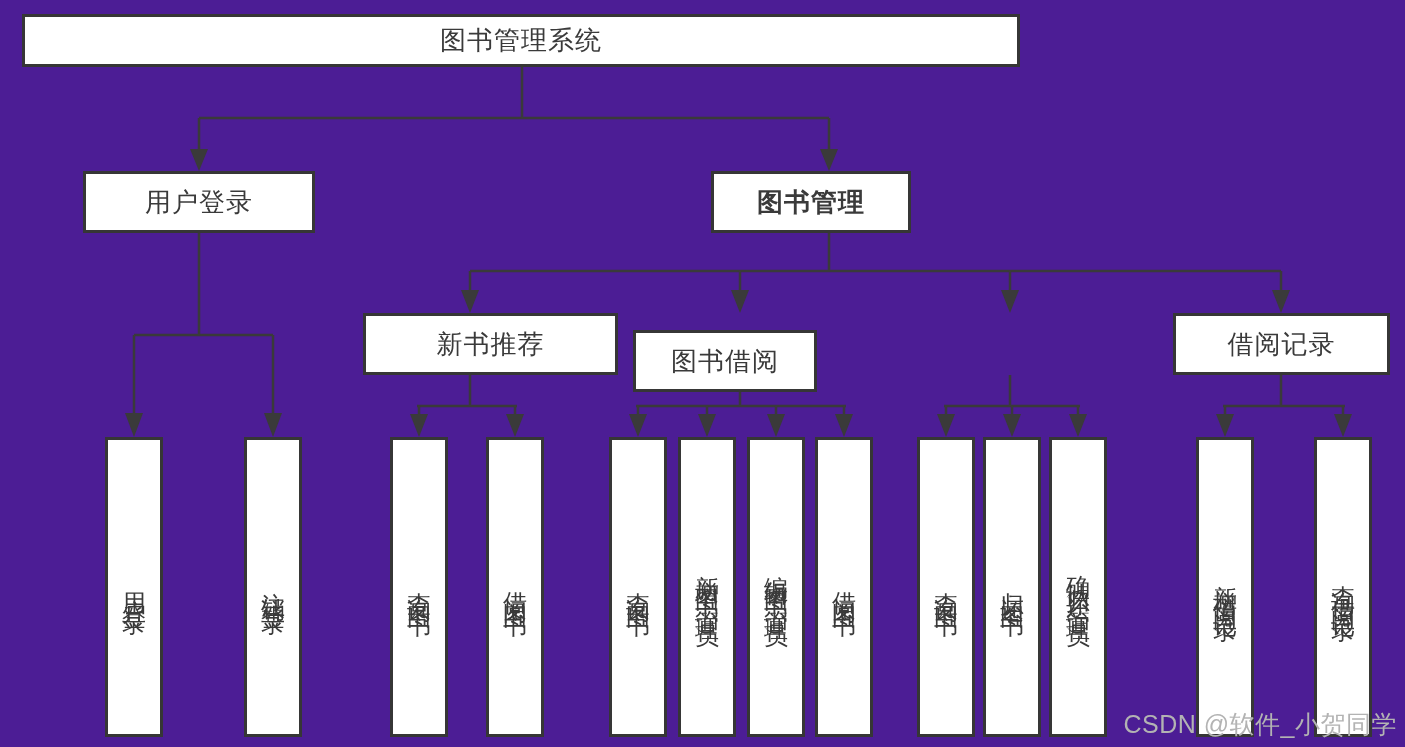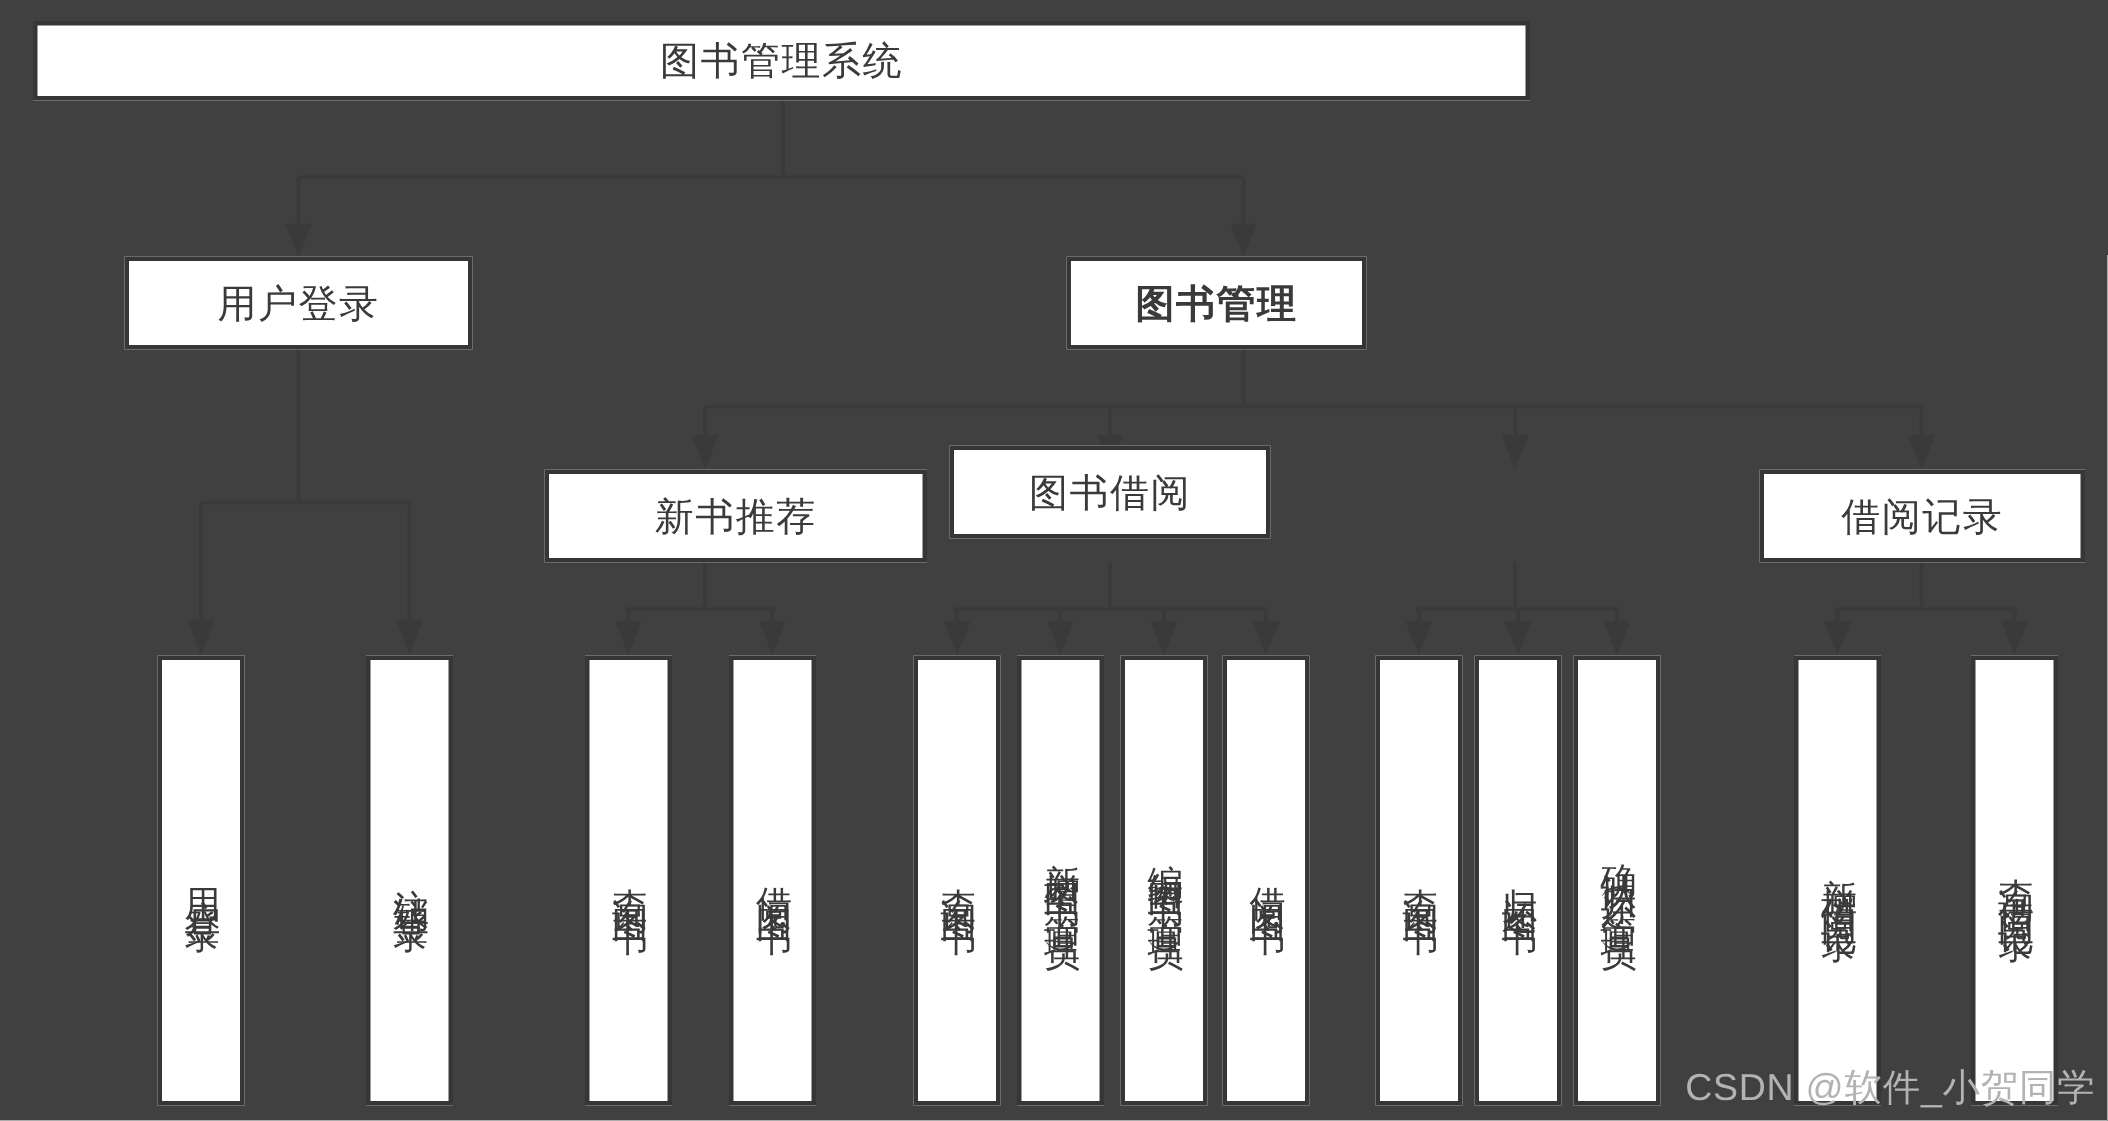--- a/index.html
+++ b/index.html
@@ -1,17 +1,17 @@
 <!DOCTYPE html>
 <html><head>
 <meta charset="utf-8">
 <style>
   html,body{margin:0;padding:0;background:#ffffff;}
   .stage{
-    position:relative;width:1405px;height:747px;background:#404040;
+    position:relative;width:1405px;height:747px;background:#4c1d95;
     font-family:"Liberation Sans","DejaVu Sans",sans-serif;overflow:hidden;
   }
   .connectors{position:absolute;left:0;top:0;width:1405px;height:747px;}
   .connectors path{stroke:#3a3a3a;stroke-width:2.5;fill:none;}
   .connectors line{stroke:#3a3a3a;stroke-width:2.5;}
   .connectors polygon{fill:#3a3a3a;stroke:none;}
   .box{
     position:absolute;background:#ffffff;border:3px solid #363636;box-sizing:border-box;
     display:flex;align-items:center;justify-content:center;color:#3a3a3a;
   }
@@ -19,21 +19,21 @@
   .vbox{width:58px;top:437px;height:300px;}
   .vbox .vlabel{
     writing-mode:vertical-rl;text-orientation:mixed;
     font-size:24px;letter-spacing:7px;line-height:1;white-space:nowrap;
   }
   
   .n-root{left:22px;top:14px;width:998px;height:53px;}
   .n-l2-0{left:83px;top:171px;width:232px;height:62px;}
   .n-l2-1{left:711px;top:171px;width:200px;height:62px;font-weight:bold;}
   .n-l3-0{left:363px;top:313px;width:255px;height:62px;}
-  .n-l3-1{left:633px;top:297px;width:214px;height:62px;text-align:right;}
+  .n-l3-1{left:633px;top:330px;width:184px;height:62px;text-align:right;}
   .n-l3-2{left:903px;top:313px;width:214px;height:62px;}
   .n-l3-3{left:1173px;top:313px;width:217px;height:62px;text-align:right;}
   .leaf-0-0{left:105px;}  .leaf-0-1{left:244px;}
   .leaf-1-0{left:390px;}  .leaf-1-1{left:486px;}
   .leaf-2-0{left:609px;}  .leaf-2-1{left:678px;} .leaf-2-2{left:747px;} .leaf-2-3{left:815px;}
   .leaf-3-0{left:917px;}  .leaf-3-1{left:983px;} .leaf-3-2{left:1049px;}
   .leaf-4-0{left:1196px;} .leaf-4-1{left:1314px;}
   .watermark{
     position:absolute;right:8px;bottom:6px;font-size:25px;color:#b3b3b3;
     letter-spacing:0.5px;white-space:nowrap;

